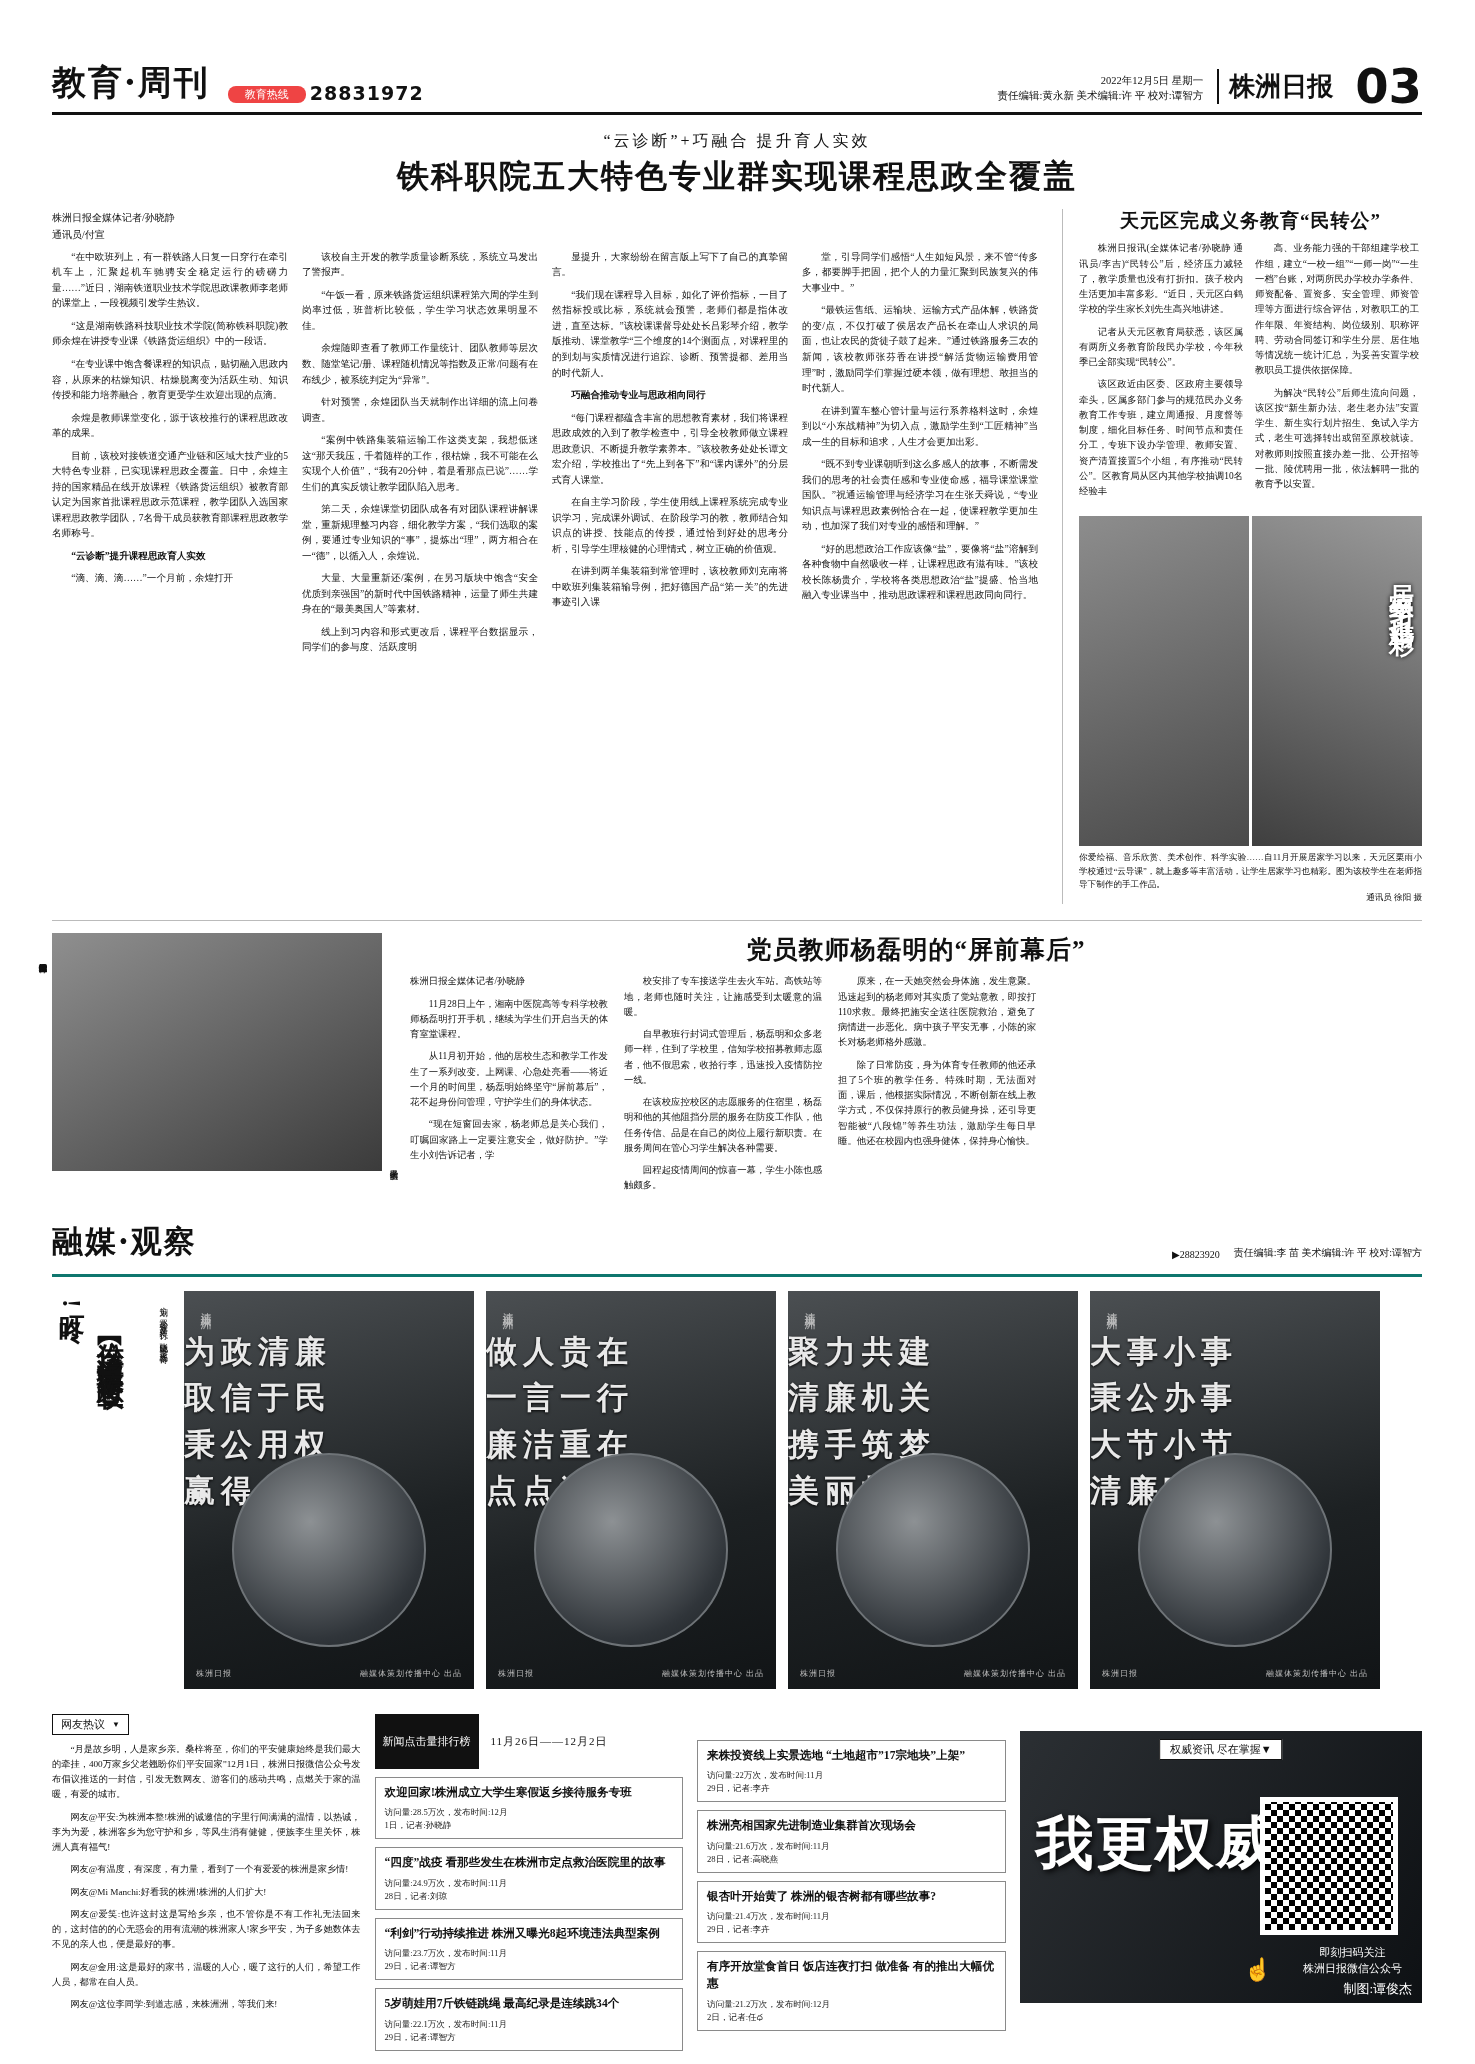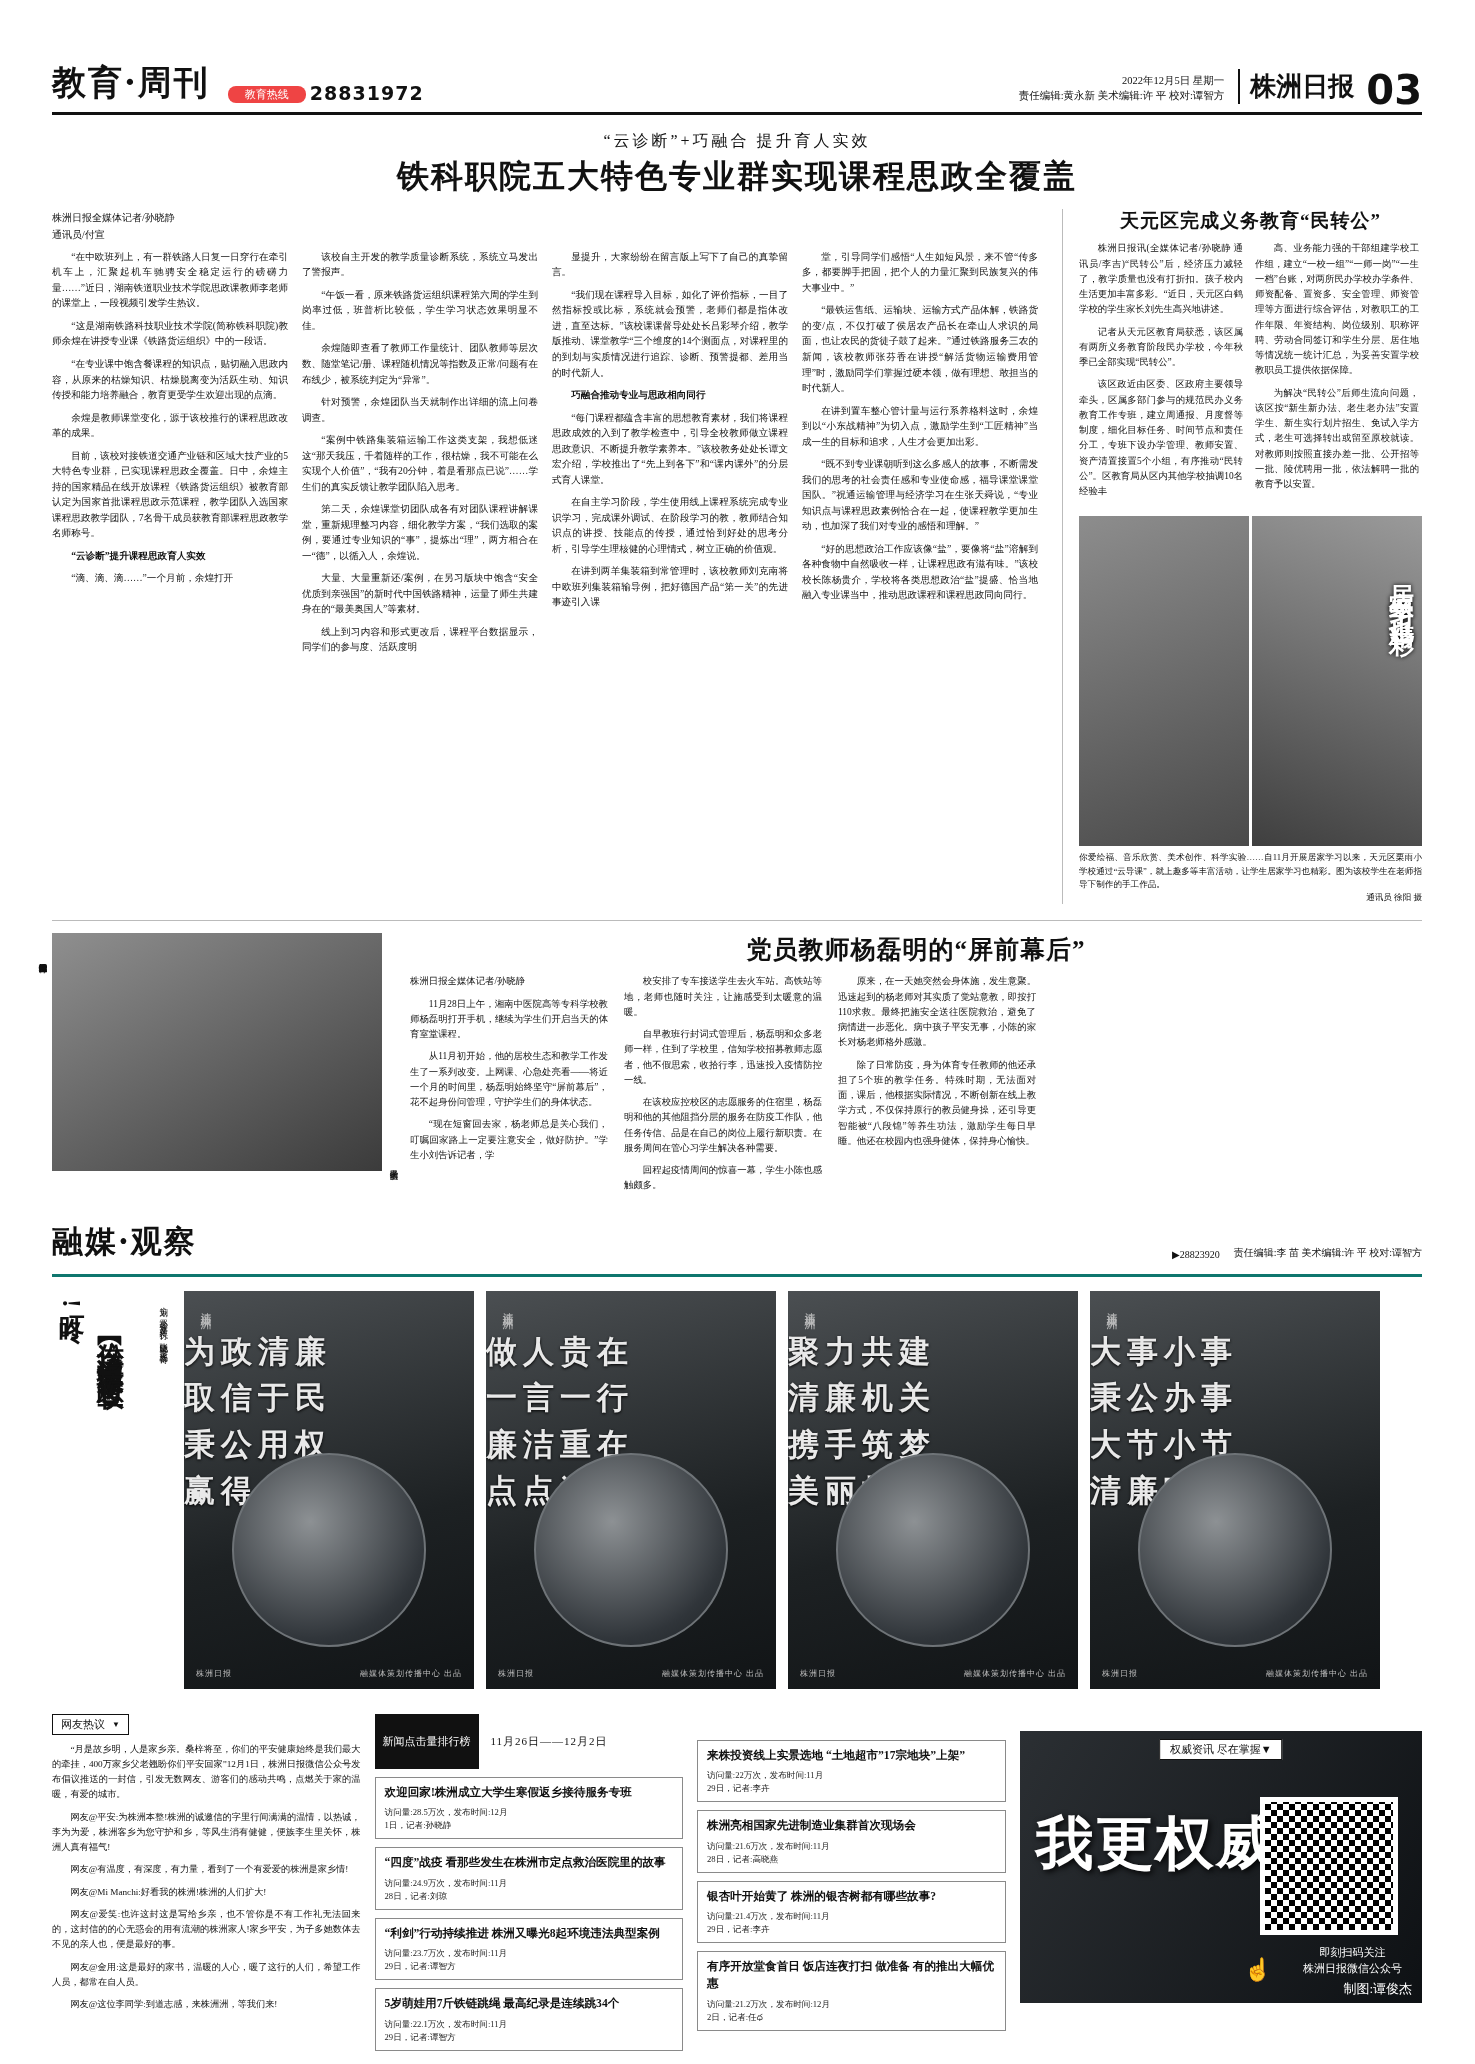--- a/index.html
+++ b/index.html
@@ -11,21 +11,21 @@
   .masthead{display:flex;align-items:flex-end;border-bottom:3px solid #111;padding-bottom:6px;}
   .mh-title{font-family:"DejaVu Serif",serif;font-weight:bold;font-size:34px;letter-spacing:2px;}
   .mh-hotline{display:flex;align-items:center;margin-left:18px;margin-bottom:2px;}
   .mh-hot-badge{background:#ef4444;color:#fff;font-size:11px;padding:1px 17px;border-radius:8px;margin-right:4px;}
   .mh-hot-num{font-family:"DejaVu Sans",sans-serif;font-size:19px;font-weight:bold;letter-spacing:1px;line-height:1;}
   .mh-hot-wrap{line-height:1.05;}
   .mh-spacer{flex:1;}
   .mh-credits{font-size:10.5px;text-align:right;line-height:1.5;margin-right:14px;margin-bottom:2px;}
   .mh-date{font-size:10.5px;}
   .mh-paper{font-family:"DejaVu Serif",serif;font-weight:bold;font-size:26px;border-left:2px solid #111;padding-left:10px;margin-bottom:2px;}
-  .mh-pageno{font-family:"DejaVu Sans",sans-serif;font-size:40px;font-weight:bold;margin-left:12px;line-height:0.9;margin-bottom:-2px;}
+  .mh-pageno{font-family:"DejaVu Sans",sans-serif;font-size:48px;font-weight:bold;margin-left:22px;line-height:0.9;margin-bottom:-2px;}
 
   
   .kicker{text-align:center;font-size:16px;letter-spacing:3px;margin:16px 0 6px;}
   .headline{text-align:center;font-weight:bold;font-size:32px;letter-spacing:2px;line-height:1.15;font-family:"DejaVu Serif",serif;}
 
   
   .topgrid{display:flex;margin-top:14px;}
   .left-zone{width:1000px;}
   .right-zone{width:352px;margin-left:24px;border-left:1px solid #bbb;padding-left:16px;}
 

